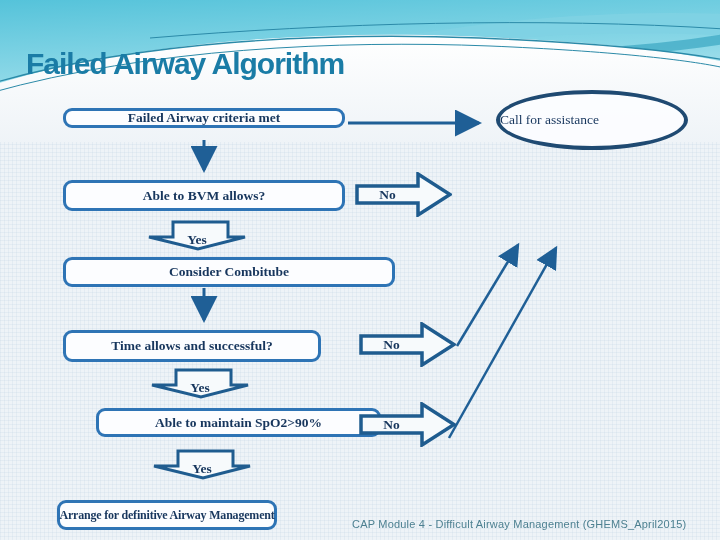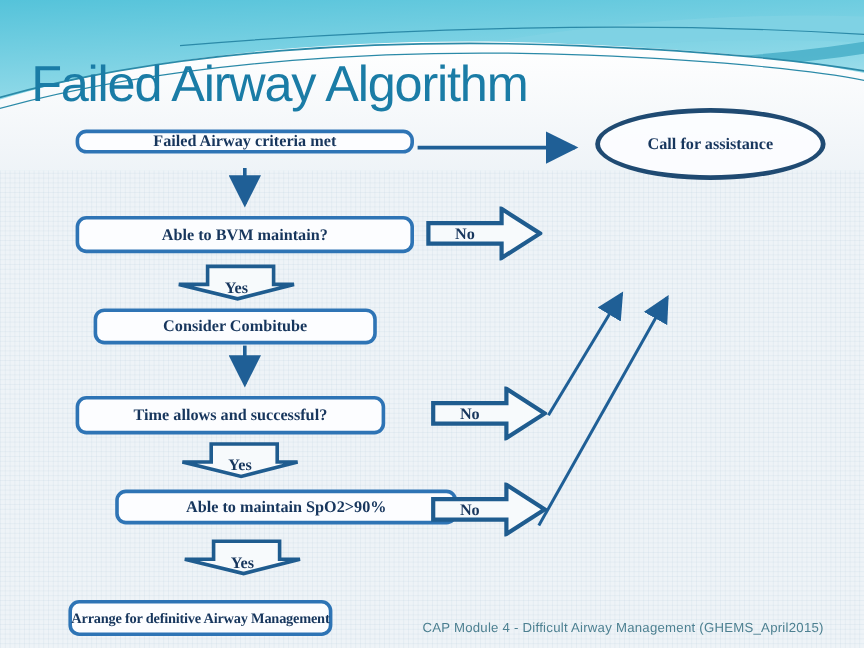--- a/index.html
+++ b/index.html
@@ -8,37 +8,37 @@
     position:relative;width:720px;height:540px;overflow:hidden;
     background-color:#eef3f7;
     background-image:
       linear-gradient(rgba(185,208,222,.20) 1px, transparent 1px),
       linear-gradient(90deg, rgba(185,208,222,.20) 1px, transparent 1px);
     background-size:4px 4px;
   }
   .header-svg{position:absolute;left:0;top:0;z-index:0;}
   .title{
     position:absolute;left:26px;top:47px;z-index:3;margin:0;
-    font-family:"Liberation Sans",sans-serif;font-weight:normal;
-    font-size:42px;line-height:1.1;letter-spacing:-1px;color:#1a7ca6;
+    font-family:"Liberation Sans",sans-serif;font-weight:bold;
+    font-size:30px;line-height:1.1;letter-spacing:-1px;color:#1a7ca6;
     white-space:nowrap;
   }
   .connector-layer{position:absolute;left:0;top:0;z-index:1;pointer-events:none;}
   .fc-box{
     position:absolute;z-index:2;box-sizing:border-box;
     border:3px solid #2e74b5;border-radius:9px;background:#fcfdff;
     display:flex;align-items:center;justify-content:center;
     font-family:"Liberation Serif",serif;font-weight:bold;
     font-size:13.5px;color:#17365d;white-space:nowrap;text-align:center;
   }
   .fc-ellipse{
     position:absolute;z-index:2;box-sizing:border-box;
     border:4px solid #1f4a72;border-radius:50%;background:rgba(252,253,255,.9);
-    display:flex;align-items:center;justify-content:center;
-    font-family:"Liberation Serif",serif;font-weight:bold;
+    display:flex;align-items:center;justify-content:flex-start;
+    font-family:"Liberation Serif",serif;font-weight:normal;
     font-size:13.5px;color:#17365d;white-space:nowrap;text-align:center;
   }
   .block-arrow{position:absolute;z-index:2;}
   .block-arrow svg{display:block;}
   .block-arrow .ba-label{
     position:absolute;font-family:"Liberation Serif",serif;font-weight:bold;
     font-size:13.5px;color:#17365d;text-align:center;pointer-events:none;
   }
   .no-arrow .ba-label{left:2px;top:0;width:61px;height:45px;line-height:45px;}
   .yes-arrow .ba-label{left:0;top:0;width:100px;height:17px;line-height:15px;margin-top:12px;}
@@ -89,24 +89,24 @@
       <path d="M457,346 L518,245" stroke-width="2.5" marker-end="url(#ah)"></path>
       <path d="M449,438 L556,248" stroke-width="2.5" marker-end="url(#ah)"></path>
     </g>
   </svg>
 
   <div class="fc-box" style="left:63px;top:108px;width:282px;height:20px;">
     <span>Failed Airway criteria met</span>
   </div>
 
   <div class="fc-box" style="left:63px;top:180px;width:282px;height:31px;">
-    <span>Able to BVM maintain?</span>
+    <span>Able to BVM allows?</span>
   </div>
 
-  <div class="fc-box" style="left:78px;top:257px;width:236px;height:30px;">
+  <div class="fc-box" style="left:63px;top:257px;width:332px;height:30px;">
     <span>Consider Combitube</span>
   </div>
 
   <div class="fc-box" style="left:63px;top:330px;width:258px;height:32px;">
     <span>Time allows and successful?</span>
   </div>
 
   <div class="fc-box" style="left:60px;top:408px;width:285px;height:29px;margin-left:36px;">
     <span>Able to maintain SpO2&gt;90%</span>
   </div>

